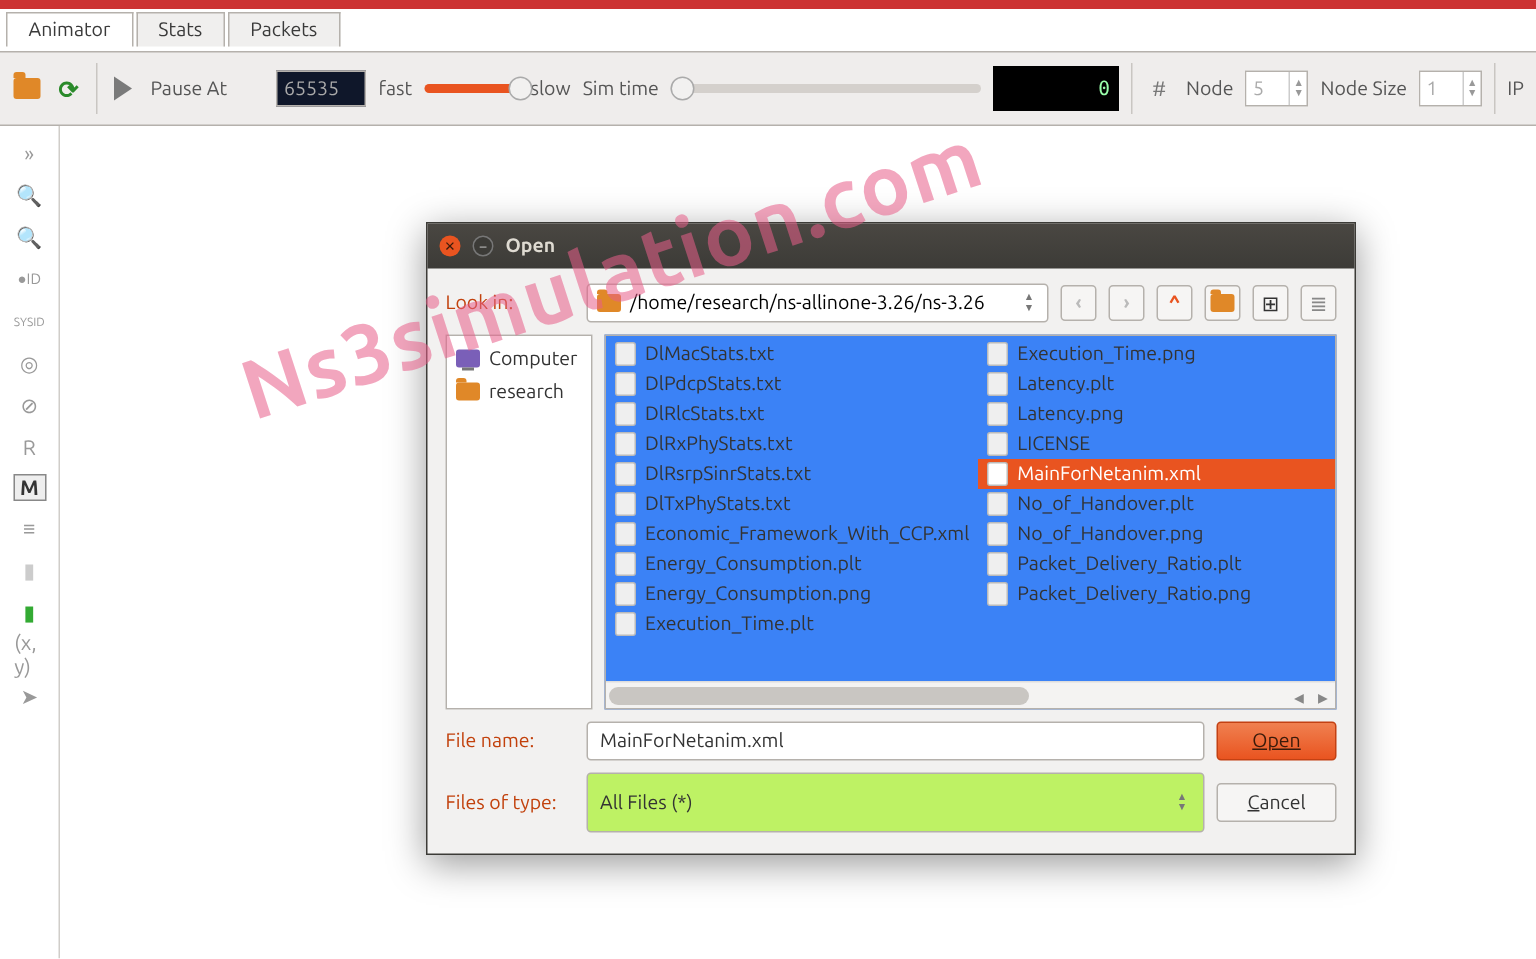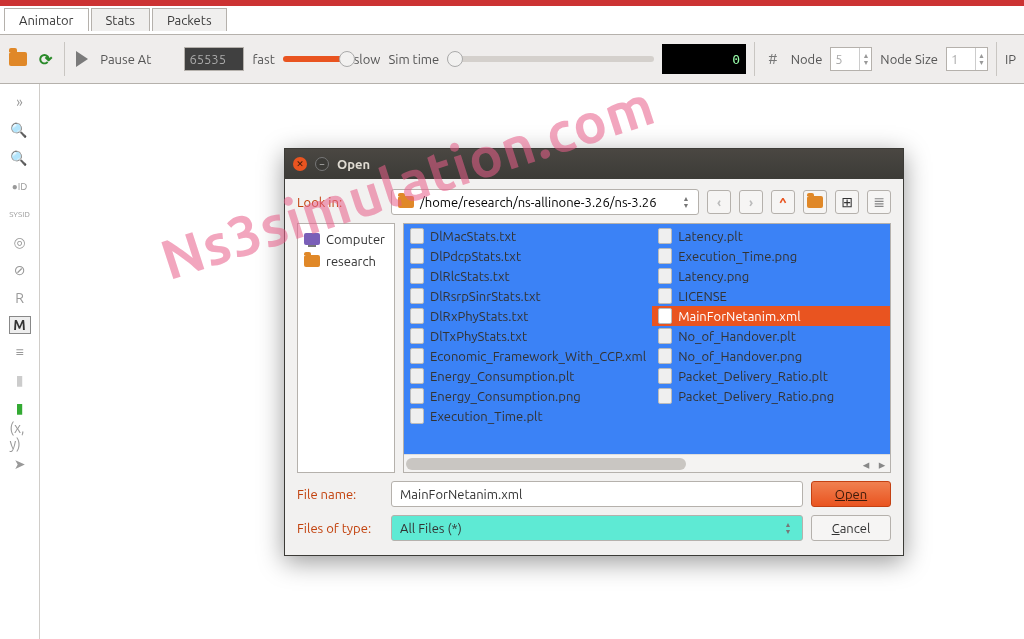--- a/index.html
+++ b/index.html
@@ -15,21 +15,21 @@
   .toolbar { position: absolute; top:34px; left:0; right:0; height:50px; border-top:1px solid #b5b1ac; border-bottom:1px solid #b5b1ac; background:#efedec; display:flex; align-items:center; padding:0 8px; gap:8px; white-space:nowrap; }
   .tb-sep { width:1px; height:34px; background:#c9c6c2; }
   .tb-btn { width:22px; height:22px; display:flex; align-items:center; justify-content:center; }
   .open-icon { width:18px; height:14px; background:#e08828; border-radius:2px; position:relative; }
   .open-icon::before { content:""; position:absolute; top:-4px; left:0; width:8px; height:4px; background:#e08828; border-radius:2px 2px 0 0;}
   .reload-icon::before { content:"⟳"; color:#2a8a2a; font-size:16px; font-weight:bold; }
   .play-icon { width:0;height:0;border-style:solid;border-width:8px 0 8px 12px;border-color:transparent transparent transparent #7a7a7a; }
   .hash-icon::before { content:"#"; color:#777; font-size:14px; }
 
   .lbl { color:#555; font-size:13px; }
-  .num-input { width:60px; height:24px; border:1px solid #b5b1ac; background:#404040; color:#aaa; padding:2px 4px;margin-left:25px; }
+  .num-input { width:60px; height:24px; border:1px solid #b5b1ac; background:#0f172a; color:#aaa; padding:2px 4px;margin-left:25px; }
   .slider { height:6px; background:linear-gradient(#e95420,#e95420); border-radius:3px; position:relative; }
   .slider.gray { background:#d4d0cc; }
   .slider .thumb { position:absolute; top:-5px; width:16px; height:16px; background:#f2f1f0; border:1px solid #aaa; border-radius:8px; }
   .lcd { width:92px; height:30px; background:#000; color:#9fa; font-family:monospace; display:flex; align-items:center; justify-content:flex-end; padding:0 6px; }
 
   .spinner { display:inline-flex; border:1px solid #b5b1ac; height:24px; background:#fff; }
   .spinner input { border:none; width:28px; padding:0 4px; color:#aaa; }
   .spinner .arrows { display:flex; flex-direction:column; font-size:7px; color:#999; border-left:1px solid #ccc; width:12px; align-items:center; justify-content:center; line-height:7px; }
 
   
@@ -70,21 +70,21 @@
   .file { display:flex; align-items:center; gap:6px; padding:2px 6px; color:#333; white-space:nowrap; }
   .file.sel { background:#e95420; color:#fff; }
   .file.sel .doc-ic { background:#fff; }
   .doc-ic { width:14px; height:16px; background:#efefef; border:1px solid #bbb; border-radius:2px; position:relative; }
   .scroll { height:18px; border-top:1px solid #ddd; position:relative; background:#f4f3f2;}
   .scroll .bar { position:absolute; left:2px; top:3px; height:12px; width:280px; background:#c9c6c2; border-radius:6px; }
   .scroll .ar { position:absolute; top:0; width:16px; height:18px; display:flex; align-items:center; justify-content:center; color:#888; }
   .scroll .ar.l{ right:16px; } .scroll .ar.r{ right:0; }
 
   .text-input { flex:1; height:26px; border:1px solid #b5b1ac; border-radius:3px; background:#fff; padding:0 8px; display:flex; align-items:center; color:#333; }
-  .combo { flex:1; height:26px; border:1px solid #b5b1ac; border-radius:3px; background:#5eead4; padding:0 8px; display:flex; align-items:center; justify-content:space-between; color:#333;gap:36px; }
+  .combo { flex:1; height:40px; border:1px solid #b5b1ac; border-radius:3px; background:#bef264; padding:0 8px; display:flex; align-items:center; justify-content:space-between; color:#333;gap:36px; }
   .combo .updn{ color:#777; }
   .btn { width:80px; height:26px; border:1px solid #b5b1ac; border-radius:3px; display:flex; align-items:center; justify-content:center; color:#333; background:#f6f5f4; }
   .btn.primary { background:linear-gradient(#f08050,#e95420); border-color:#c34113; color:#3a1a0a; }
   .btn .u { text-decoration:underline; }
 
   .watermark { position:absolute; left:150px; top:150px; font-size:56px; font-weight:bold; color:#e85f8a; opacity:.55; transform:rotate(-18deg); pointer-events:none; letter-spacing:1px; }
 </style>
 </head>
 <body>
 
@@ -203,25 +203,25 @@
               <div class="file">
                 <span class="doc-ic"></span>
                 <span>DlPdcpStats.txt</span>
               </div>
               <div class="file">
                 <span class="doc-ic"></span>
                 <span>DlRlcStats.txt</span>
               </div>
               <div class="file">
                 <span class="doc-ic"></span>
+                <span>DlRxPhyStats.txt</span>
+              </div>
+              <div class="file">
+                <span class="doc-ic"></span>
                 <span>DlRsrpSinrStats.txt</span>
-              </div>
-              <div class="file">
-                <span class="doc-ic"></span>
-                <span>DlRxPhyStats.txt</span>
               </div>
               <div class="file">
                 <span class="doc-ic"></span>
                 <span>DlTxPhyStats.txt</span>
               </div>
               <div class="file">
                 <span class="doc-ic"></span>
                 <span>Economic_Framework_With_CCP.xml</span>
               </div>
               <div class="file">
@@ -233,25 +233,25 @@
                 <span>Energy_Consumption.png</span>
               </div>
               <div class="file">
                 <span class="doc-ic"></span>
                 <span>Execution_Time.plt</span>
               </div>
             </div>
           <div class="col" id="col2">
               <div class="file">
                 <span class="doc-ic"></span>
+                <span>Execution_Time.png</span>
+              </div>
+              <div class="file">
+                <span class="doc-ic"></span>
                 <span>Latency.plt</span>
-              </div>
-              <div class="file">
-                <span class="doc-ic"></span>
-                <span>Execution_Time.png</span>
               </div>
               <div class="file">
                 <span class="doc-ic"></span>
                 <span>Latency.png</span>
               </div>
               <div class="file">
                 <span class="doc-ic"></span>
                 <span>LICENSE</span>
               </div>
               <div class="file sel">

